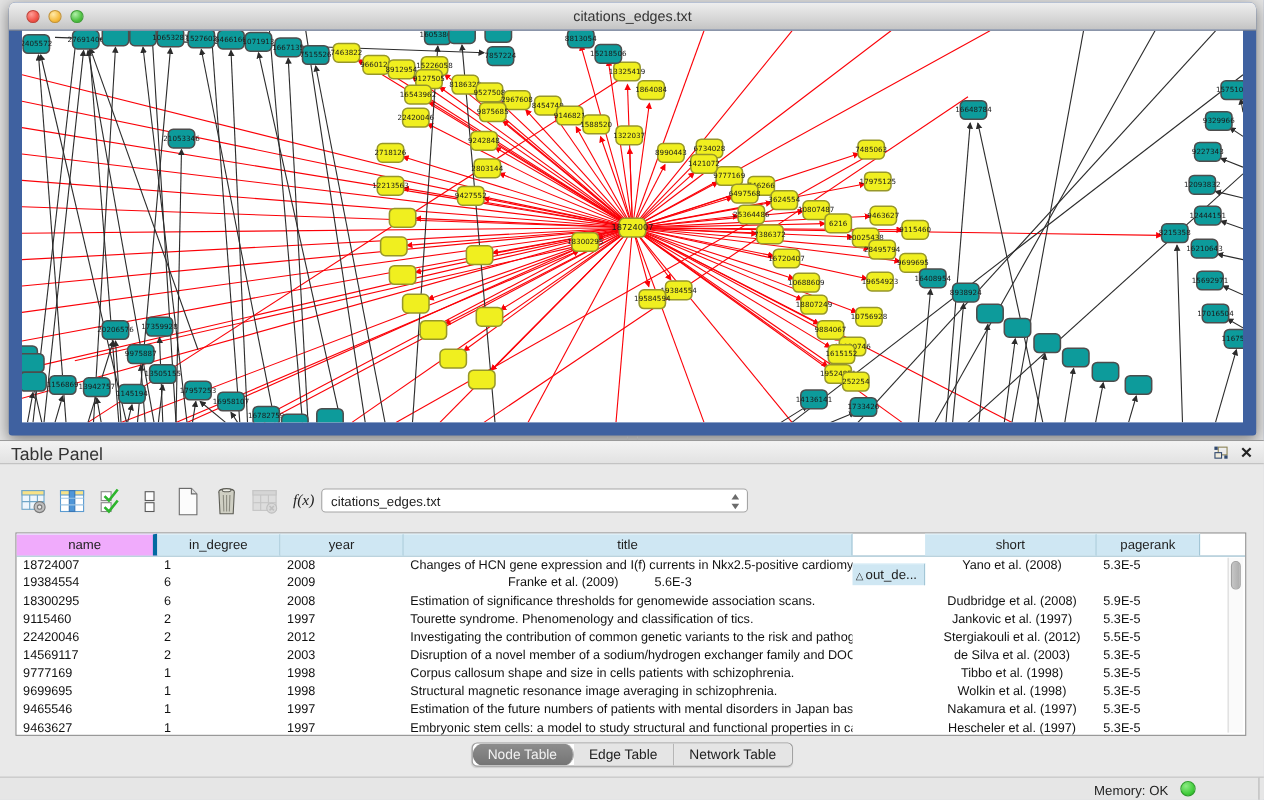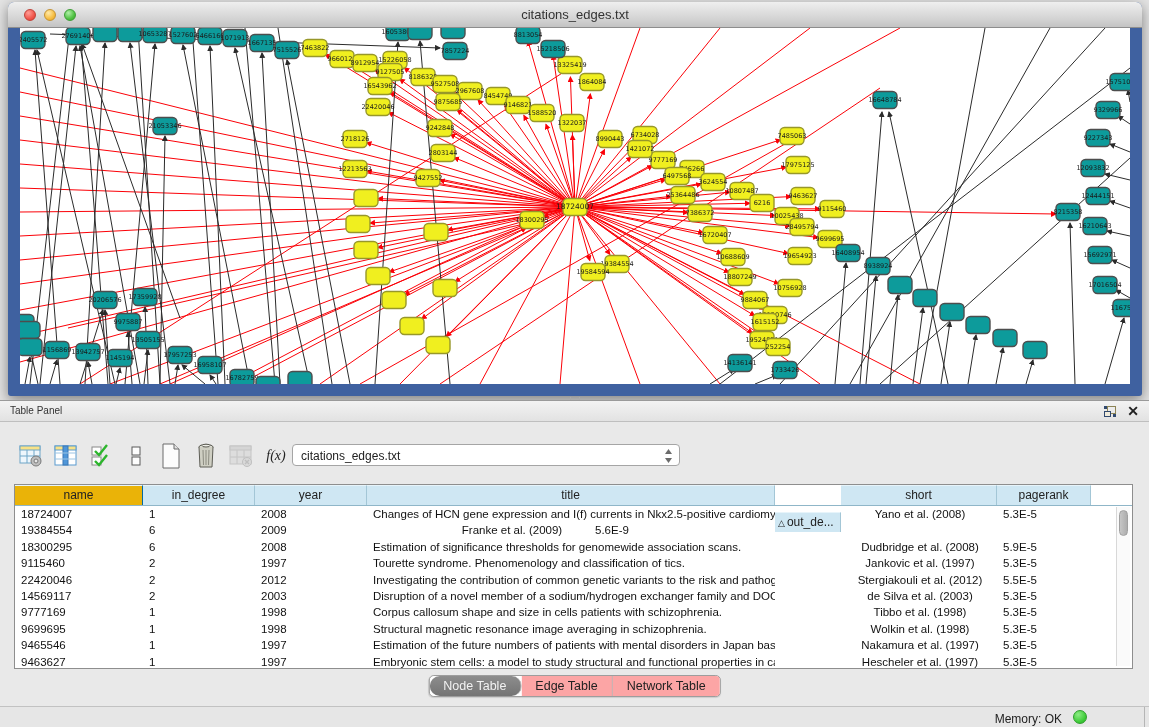--- a/index.html
+++ b/index.html
@@ -41,21 +41,21 @@
   
   .table-panel{
     position:absolute;left:0;top:400px;width:1149px;height:327px;
     background:#e9e9e9;border-top:1px solid #9a9a9a;
   }
   .panel-header{
     position:relative;height:20px;
     background:linear-gradient(#f3f3f3,#e2e2e2);
     border-bottom:1px solid #bfbfbf;
   }
-  .panel-title{position:absolute;left:10px;top:4px;font-size:10px;color:#333;}
+  .panel-title{position:absolute;left:10px;top:4px;font-size:16px;color:#333;}
   .panel-btns{position:absolute;right:10px;top:2px;display:flex;gap:10px;align-items:center;}
   .float-btn svg{display:block;}
   .close-btn{font-size:14px;font-weight:bold;color:#222;line-height:16px;cursor:default;}
   
   .toolbar{position:absolute;left:0;top:36px;width:100%;height:40px;padding-left:40px;}
   .tb-icons{position:absolute;left:18px;top:6px;display:flex;align-items:center;gap:9px;}
   .tb-btn{width:26px;height:26px;display:flex;align-items:center;justify-content:center;}
   .fx-label{font-size:14px;font-style:italic;color:#222;font-family:"Liberation Serif",serif;}
   .tb-dropdown{
     position:absolute;left:292px;top:7px;width:388px;height:22px;
@@ -69,21 +69,21 @@
     position:absolute;left:14px;top:83px;width:1119px;height:185px;
     background:#fff;border:1px solid #8e8e8e;box-sizing:border-box;overflow:hidden;
   }
   .thead{display:flex;height:20px;border-bottom:1px solid #8fb6c8;}
   .th{
     box-sizing:border-box;height:20px;line-height:19px;text-align:center;
     font-size:12px;color:#222;background:#cfe7f3;
     border-right:1px solid #a3c6d6;border-top:1px solid #e7f4fa;
     overflow:hidden;white-space:nowrap;
   }
-  .th.first{background:#eab308;border-right:1px solid #0369a1;}
+  .th.first{background:#f0abfc;border-right:4px solid #0369a1;}
   .sort-tri{font-size:9px;margin-right:2px;}
   .trow{display:flex;height:16.4px;line-height:16.4px;font-size:11.5px;color:#111;}
   .td{box-sizing:border-box;padding:0 4px 0 6px;overflow:hidden;white-space:nowrap;}
   .c0{width:128px;} .c1{width:112px;} .c2{width:112px;} .c3{width:408px;}
   .c4{width:66px;margin-top:27px;} .c5{width:156px;text-align:center;} .c6{width:94px;}
   .vscroll{
     position:absolute;right:2px;top:22px;width:13px;height:159px;
     background:#fafafa;border-left:1px solid #d8d8d8;
   }
   .vthumb{
@@ -91,21 +91,21 @@
     background:linear-gradient(90deg,#c6c6c6,#adadad);border:1px solid #a0a0a0;box-sizing:border-box;
   }
   
   .tabbar{position:absolute;left:0;top:272px;width:100%;height:26px;}
   .seg-group{
     position:absolute;left:50%;transform:translateX(-50%);top:2px;
     display:flex;border:1px solid #9d9d9d;border-radius:5px;overflow:hidden;
     background:#fff;box-shadow:0 1px 1px rgba(0,0,0,.12);
   }
   .seg{
-    padding:3px 14px;font-size:12.5px;color:#222;background:#fca5a5;
+    padding:3px 14px;font-size:12.5px;color:#222;background:#e5e5e5;
     border-right:1px solid #b5b5b5;white-space:nowrap;
   }
   .seg:last-child{border-right:none;}
   .seg.active{background:linear-gradient(#8d8d8d,#747474);color:#f2f2f2;border-radius:10px;}
   
   .statusbar{
     position:absolute;left:0;top:305px;width:100%;height:22px;
     background:#e6e6e6;border-top:1px solid #c2c2c2;
   }
   .mem-label{position:absolute;right:87px;top:5px;font-size:12px;color:#222;}
@@ -629,21 +629,21 @@
           <div class="td c4">37</div>
           <div class="td c5">Yano et al. (2008)</div>
           <div class="td c6">5.3E-5</div>
         </div>
         <div class="trow">
           <div class="td c0">19384554</div>
           <div class="td c1">6</div>
           <div class="td c2">2009</div>
           <div class="td c4">0</div>
           <div class="td c5">Franke et al. (2009)</div>
-          <div class="td c6">5.6E-9</div>
+          <div class="td c6">5.6E-3</div>
         </div>
         <div class="trow">
           <div class="td c0">18300295</div>
           <div class="td c1">6</div>
           <div class="td c2">2008</div>
           <div class="td c3">Estimation of significance thresholds for genomewide association scans.</div>
           <div class="td c4">0</div>
           <div class="td c5">Dudbridge et al. (2008)</div>
           <div class="td c6">5.9E-5</div>
         </div>

